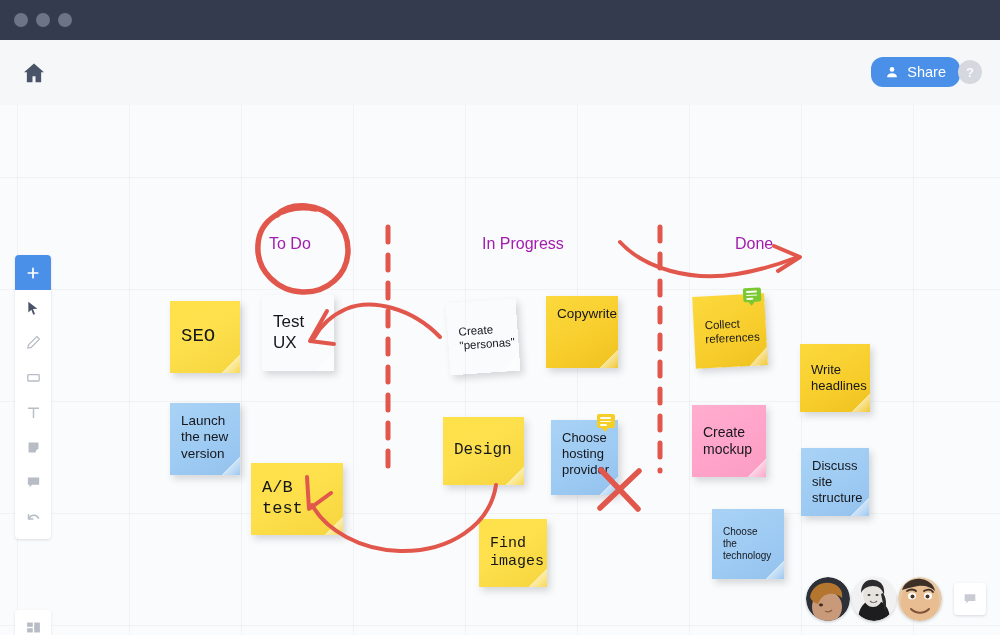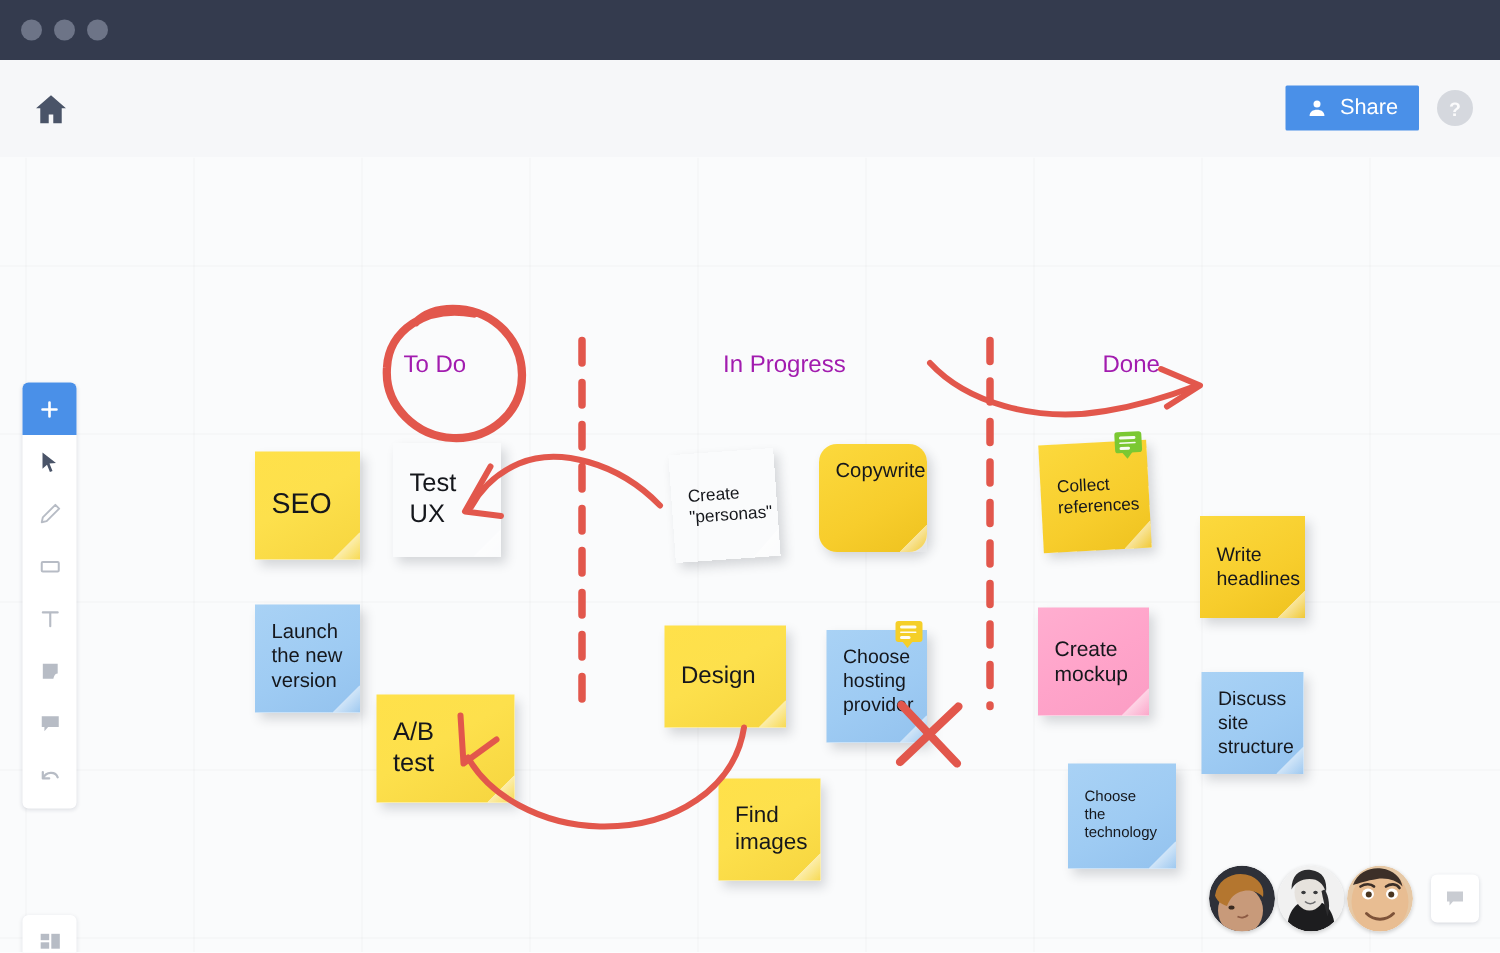--- a/index.html
+++ b/index.html
@@ -16,22 +16,22 @@
   .tb-dot{width:14px;height:14px;border-radius:50%;background:#6d7487;}
 
   
   .header{position:absolute;left:0;top:40px;width:1000px;height:65px;background:#f6f7f9;}
   .home-icon{position:absolute;left:20px;top:60px;width:28px;height:26px;color:#4a5468;}
   .title-chip{position:absolute;left:58px;top:54px;height:37px;display:flex;align-items:stretch;
     background:#ffffff;border-radius:3px;box-shadow:0 1px 2px rgba(20,30,60,.10);}
   .title-text{display:flex;align-items:center;padding:0 16px;color:#8a909c;font-size:15.5px;
     letter-spacing:.1px;white-space:nowrap;}
   .title-sep{width:1px;background:#e8eaee;margin:6px 0;}
-  .share-btn{display:flex;padding:0 14px;align-items:center;gap:8px;position:absolute;right:54px;top:57px;
-    height:30px;background:#4a90e8;border-radius:1px;color:#fff;font-size:14.5px;cursor:pointer;}
+  .share-btn{display:flex;padding:0 14px;align-items:center;gap:8px;position:absolute;right:40px;top:57px;
+    height:30px;background:#4a90e8;border-radius:12px;color:#fff;font-size:14.5px;cursor:pointer;}
   .share-btn svg{display:block;}
   .help-btn{position:absolute;right:18px;top:60px;width:24px;height:24px;border-radius:50%;
     background:#d5d8de;color:#fbfbfc;font-size:13px;display:flex;align-items:center;justify-content:center;
     cursor:pointer;font-weight:bold;}
 
   
   .canvas{position:absolute;left:0;top:105px;width:1000px;height:530px;background:#fafbfc;overflow:hidden;}
   .grid{position:absolute;inset:0;
     background-image:
       linear-gradient(to right, rgba(0,0,0,.035) 1px, transparent 1px),
@@ -48,21 +48,21 @@
   .toolbar2{position:absolute;left:15px;top:505px;width:36px;background:#fff;border-radius:4px;
     box-shadow:0 1px 3px rgba(20,30,60,.10);display:flex;flex-direction:column;align-items:center;z-index:8;}
 
   
   .colhead{position:absolute;font-size:16px;color:#a21caf;white-space:nowrap;}
 
   
   .note{position:absolute;box-sizing:border-box;padding:10px 11px;
     color:#15171c;line-height:1.22;white-space:pre-line;
     box-shadow:3px 4px 7px rgba(30,35,50,.17);}
-  .note.y{background:linear-gradient(150deg,#ffe14a 0%,#fde04c 45%,#f6d53f 100%);}
+  .note.y{background:linear-gradient(150deg,#ffe14a 0%,#fde04c 45%,#f6d53f 100%);font-family:Liberation Mono, monospace;}
   .note.y2{background:linear-gradient(150deg,#fcd93d 0%,#f7cd2c 60%,#eec21f 100%);}
   .note.p{background:linear-gradient(150deg,#ffaed0 0%,#ffa4ca 50%,#fb9dc4 100%);}
   .note.p2{background:linear-gradient(150deg,#ffc0dc 0%,#ffb4d3 60%,#fdaac d 100%);}
   .note.b{background:linear-gradient(150deg,#a9d2f5 0%,#9ecbf3 55%,#93c2ee 100%);}
   .curl{position:absolute;right:0;bottom:0;width:18px;height:18px;
     background:linear-gradient(135deg,rgba(255,255,255,0) 48%,rgba(255,255,255,.55) 50%,rgba(255,255,255,.1) 100%);}
 
   .badge{position:absolute;width:18px;height:14px;border-radius:2px;}
   .badge:after{content:"";position:absolute;left:4px;bottom:-4px;border-left:4px solid transparent;
     border-right:4px solid transparent;border-top:5px solid currentColor;}
@@ -120,21 +120,21 @@
         <div class="note y" style="left: 170px; top: 196px; width: 70px; height: 72px; font-size: 19px; transform: rotate(0deg); display: flex; align-items: center;"><span>SEO</span><span class="curl"></span></div>
         <div class="note p2" style="left: 262px; top: 190px; width: 72px; height: 76px; font-size: 17px; transform: rotate(0deg); display: flex; align-items: center;"><span>Test
 UX</span><span class="curl"></span></div>
         <div class="note b" style="left: 170px; top: 298px; width: 70px; height: 72px; font-size: 13.5px; transform: rotate(0deg);"><span>Launch
 the new
 version</span><span class="curl"></span></div>
         <div class="note y" style="left: 251px; top: 358px; width: 92px; height: 72px; font-size: 17px; transform: rotate(0deg); display: flex; align-items: center;"><span>A/B
 test</span><span class="curl"></span></div>
         <div class="note p2" style="left: 448px; top: 196px; width: 70px; height: 72px; font-size: 11.5px; transform: rotate(-4deg); display: flex; align-items: center;"><span>Create
 "personas"</span><span class="curl"></span></div>
-        <div class="note y2" style="left: 546px; top: 191px; width: 72px; height: 72px; font-size: 13.5px; transform: rotate(0deg); border-radius: 12px;"><span>Copywrite</span><span class="curl"></span></div>
+        <div class="note y2" style="left: 546px; top: 191px; width: 72px; height: 72px; font-size: 13.5px; transform: rotate(0deg);"><span>Copywrite</span><span class="curl"></span></div>
         <div class="note y" style="left: 443px; top: 312px; width: 81px; height: 68px; font-size: 16px; transform: rotate(0deg); display: flex; align-items: center;"><span>Design</span><span class="curl"></span></div>
         <div class="note b" style="left: 551px; top: 315px; width: 67px; height: 75px; font-size: 13px; transform: rotate(0deg);"><span>Choose
 hosting
 provider</span><span class="curl"></span><span class="badge" style="background: rgb(245, 207, 40); color: rgb(245, 207, 40); right: 3px; top: -6px;"><i class="ln" style="top: 3px; width: 11px;"></i><i class="ln" style="top: 6.5px; width: 11px;"></i><i class="ln" style="top: 10px; width: 7px;"></i></span></div>
         <div class="note y" style="left: 479px; top: 414px; width: 68px; height: 68px; font-size: 15px; transform: rotate(0deg); display: flex; align-items: center;"><span>Find
 images</span><span class="curl"></span></div>
         <div class="note y2" style="left: 694px; top: 190px; width: 72px; height: 72px; font-size: 11.5px; transform: rotate(-3deg); display: flex; align-items: center;"><span>Collect
 references</span><span class="curl"></span><span class="badge" style="background: rgb(123, 200, 50); color: rgb(123, 200, 50); right: 3px; top: -6px;"><i class="ln" style="top: 3px; width: 11px;"></i><i class="ln" style="top: 6.5px; width: 11px;"></i><i class="ln" style="top: 10px; width: 7px;"></i></span></div>
         <div class="note y2" style="left: 800px; top: 239px; width: 70px; height: 68px; font-size: 13px; transform: rotate(0deg); display: flex; align-items: center;"><span>Write
 headlines</span><span class="curl"></span></div>

